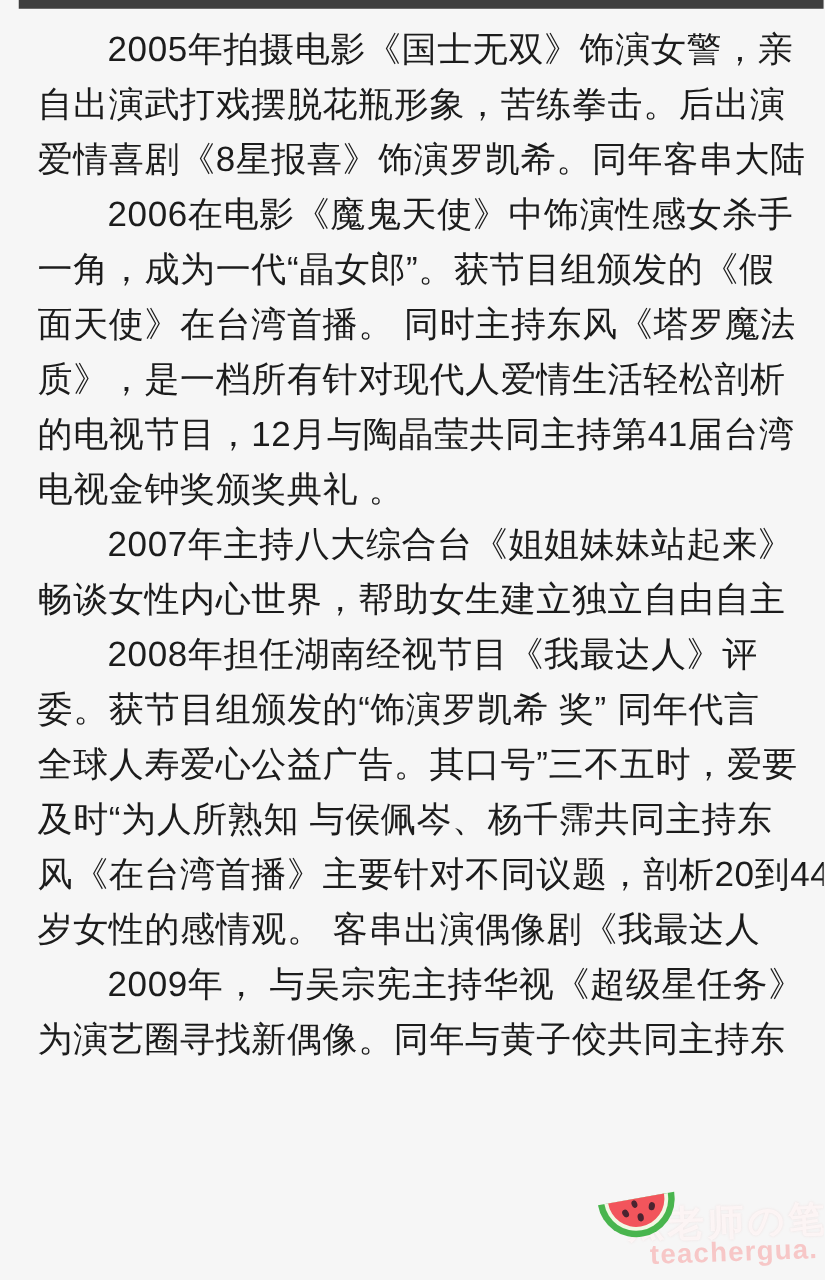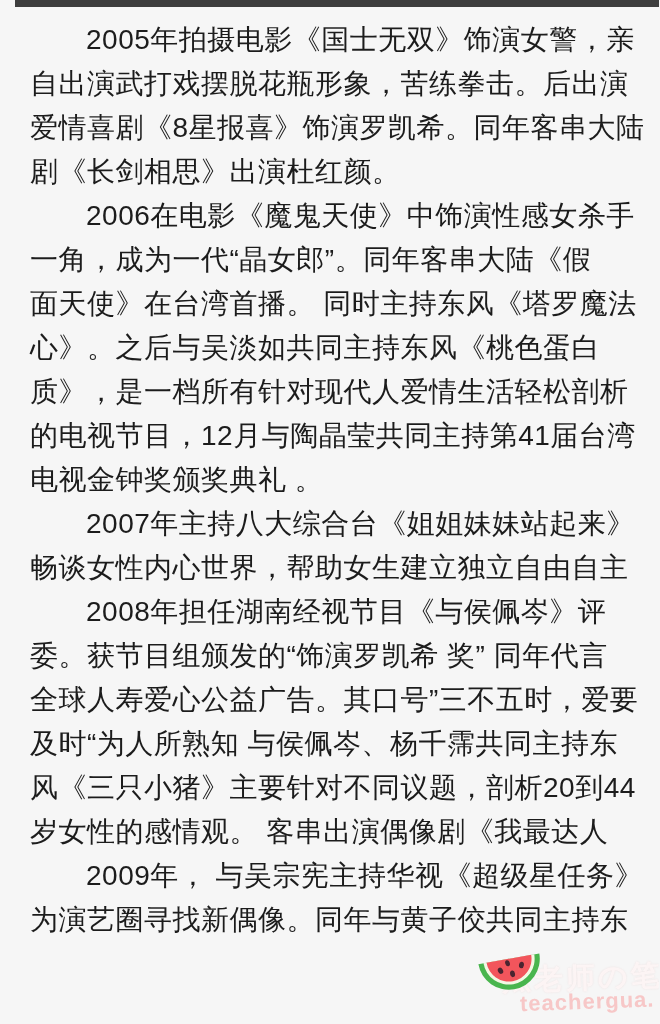--- a/index.html
+++ b/index.html
@@ -57,44 +57,42 @@
 <div class="page">
 
   <div class="top-bar"></div>
 
   <div class="article">
 
     <div>
       <div class="line first">2005年拍摄电影《国士无双》饰演女警，亲</div>
       <div class="line">自出演武打戏摆脱花瓶形象，苦练拳击。后出演</div>
       <div class="line">爱情喜剧《8星报喜》饰演罗凯希。同年客串大陆</div>
-      <div class="line">剧《长剑相思》出演杜红颜。</div>
     </div>
 
     <div>
       <div class="line first">2006在电影《魔鬼天使》中饰演性感女杀手</div>
-      <div class="line">一角，成为一代“晶女郎”。同年客串大陆《假</div>
+      <div class="line">一角，成为一代“晶女郎”。获节目组颁发的《假</div>
       <div class="line">面天使》在台湾首播。 同时主持东风《塔罗魔法</div>
-      <div class="line">心》。之后与吴淡如共同主持东风《桃色蛋白</div>
       <div class="line">质》，是一档所有针对现代人爱情生活轻松剖析</div>
       <div class="line">的电视节目，12月与陶晶莹共同主持第41届台湾</div>
       <div class="line">电视金钟奖颁奖典礼 。</div>
     </div>
 
     <div>
       <div class="line first">2007年主持八大综合台《姐姐妹妹站起来》</div>
       <div class="line">畅谈女性内心世界，帮助女生建立独立自由自主</div>
     </div>
 
     <div>
-      <div class="line first">2008年担任湖南经视节目《与侯佩岑》评</div>
+      <div class="line first">2008年担任湖南经视节目《我最达人》评</div>
       <div class="line">委。获节目组颁发的“饰演罗凯希 奖” 同年代言</div>
       <div class="line">全球人寿爱心公益广告。其口号”三不五时，爱要</div>
       <div class="line">及时“为人所熟知 与侯佩岑、杨千霈共同主持东</div>
-      <div class="line">风《三只小猪》主要针对不同议题，剖析20到44</div>
+      <div class="line">风《在台湾首播》主要针对不同议题，剖析20到44</div>
       <div class="line">岁女性的感情观。 客串出演偶像剧《我最达人</div>
     </div>
 
     <div>
       <div class="line first">2009年， 与吴宗宪主持华视《超级星任务》</div>
       <div class="line">为演艺圈寻找新偶像。同年与黄子佼共同主持东</div>
     </div>
 
   </div>
 

